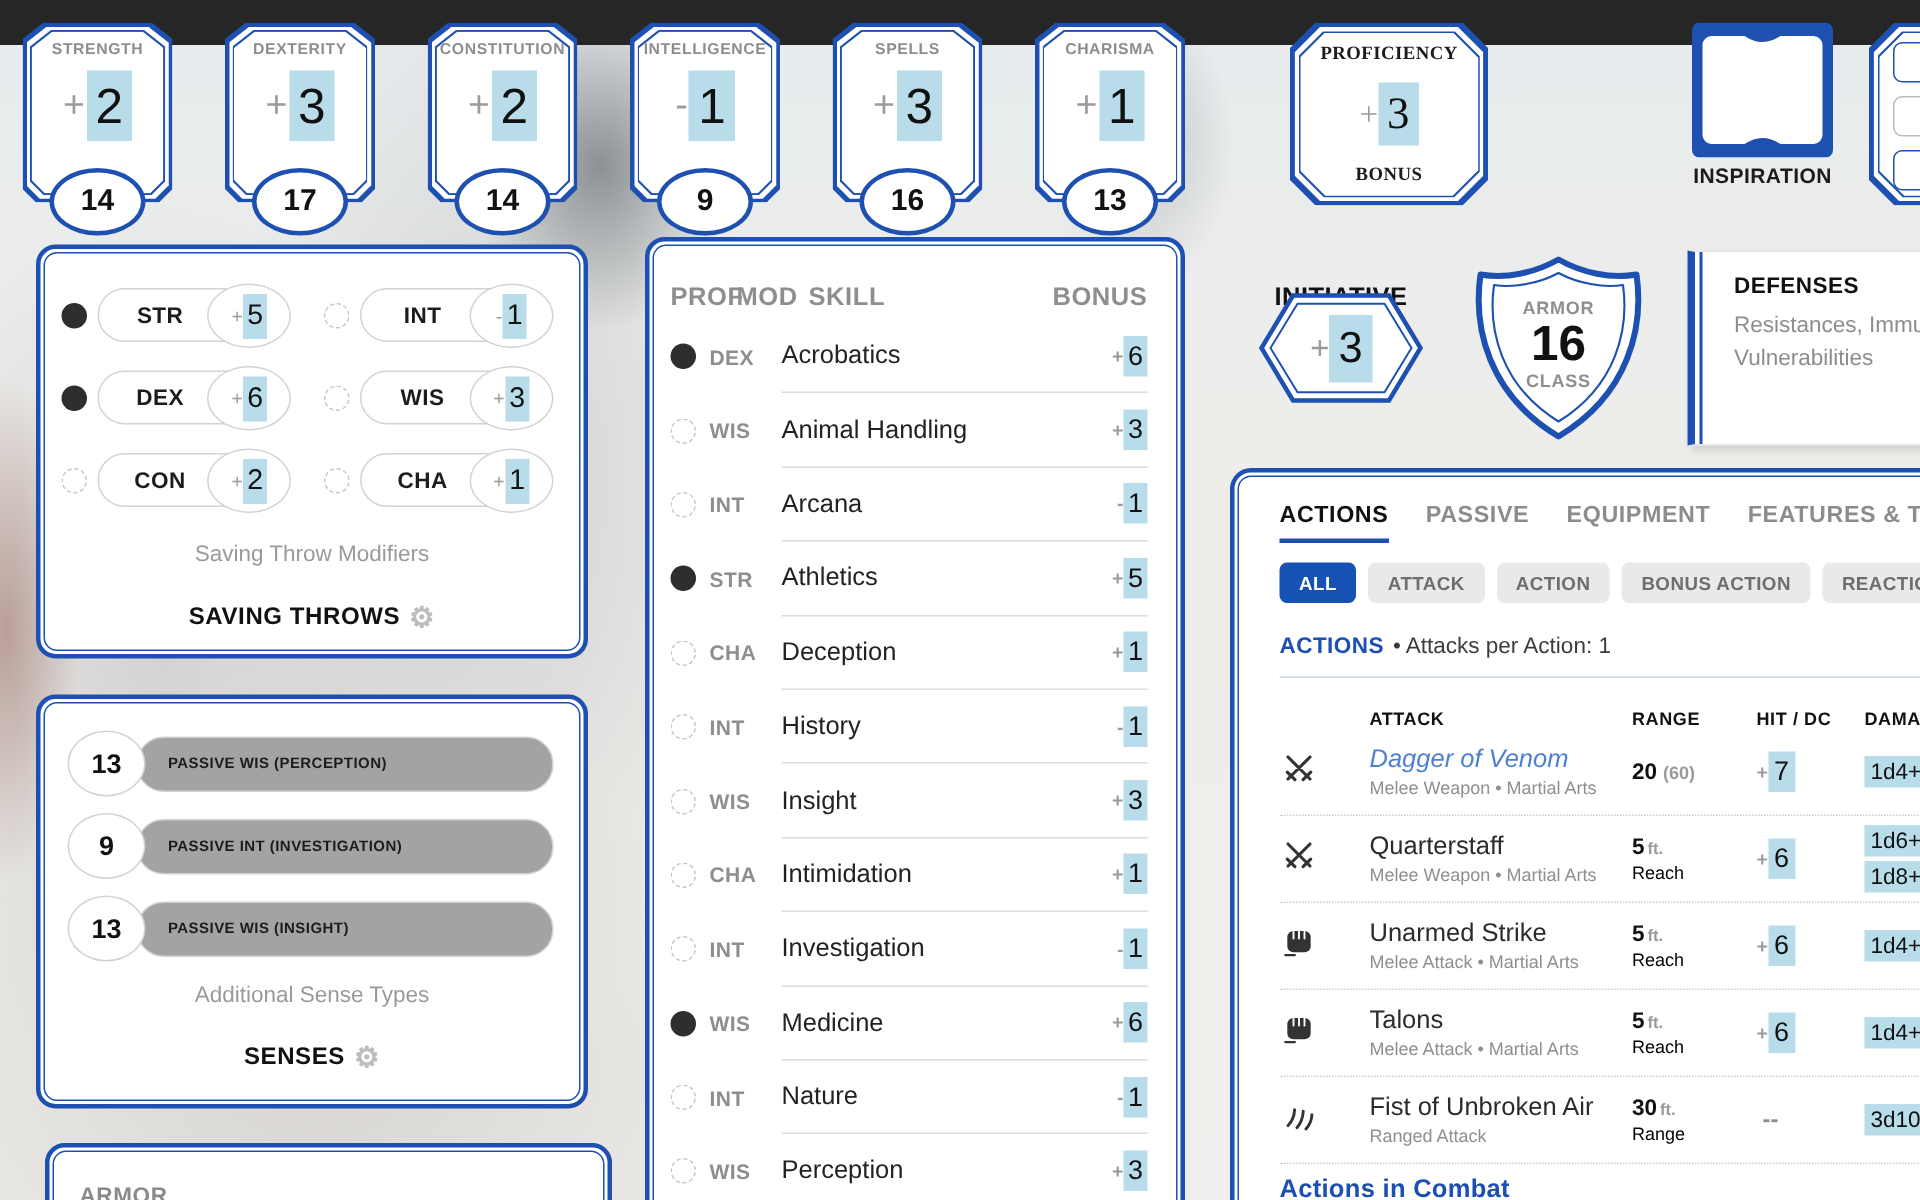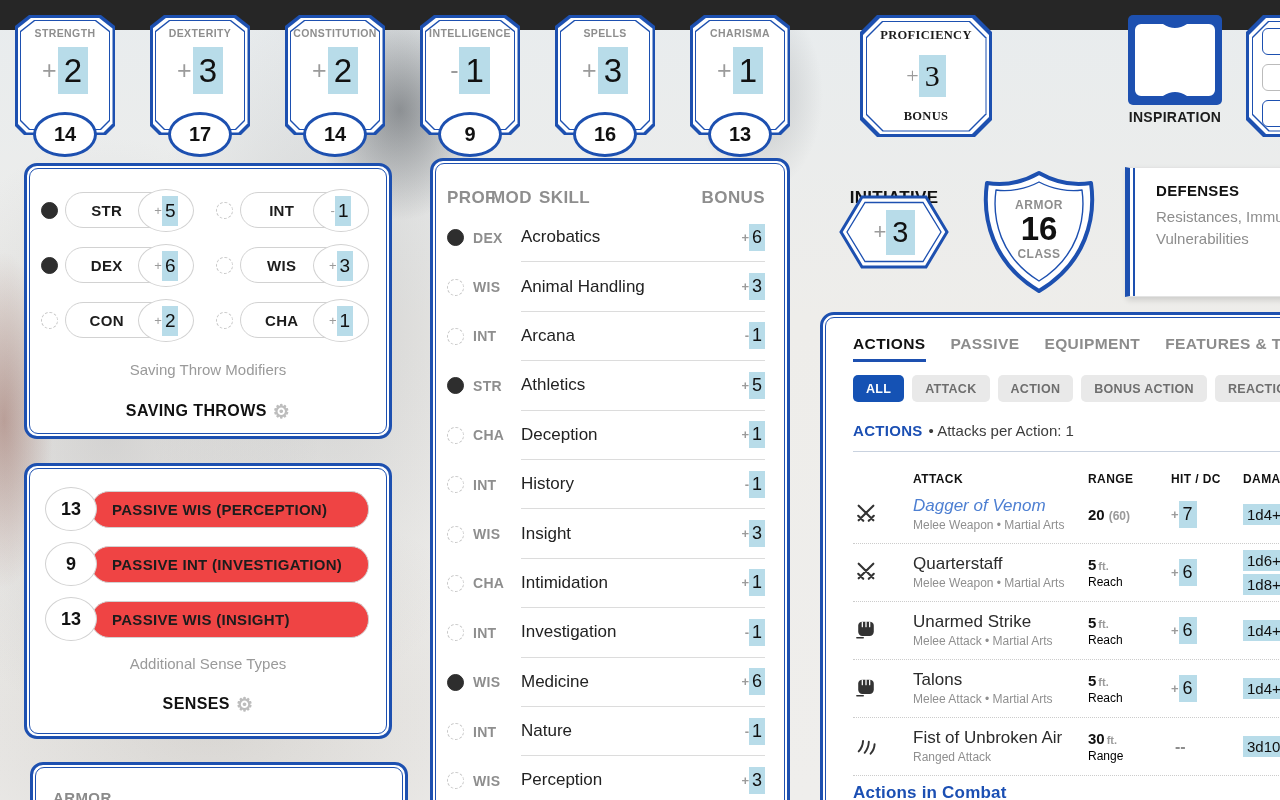--- a/index.html
+++ b/index.html
@@ -83,21 +83,21 @@
   .pill-val .sign{font-size:13px;}
   .hl.md{font-size:19px;font-weight:500;padding:4px 3px;}
   .panel-link{margin-top:22px;text-align:center;font-size:15px;color:#9a9a9a;}
   .panel-title{margin-top:22px;text-align:center;font-size:16px;font-weight:700;color:#111;letter-spacing:.4px;}
   .gear{display:inline-block;margin-left:6px;color:#bdbdbd;font-size:19px;vertical-align:-2px;}
   .gear::before{content:"⚙";}
 
   .sense-rows{margin:21px 20px 0 18px;}
   .sense-row{display:flex;align-items:center;margin-bottom:11px;}
   .sense-oval{width:52px;height:44px;background:#fff;border:1.5px solid #d2d2d2;border-radius:50%;flex:none;display:flex;align-items:center;justify-content:center;font-size:18px;font-weight:700;color:#111;z-index:2;}
-  .sense-pill{flex:1;height:37px;margin-left:-6px;border:1.5px solid #d2d2d2;border-radius:18px;display:flex;align-items:center;padding-left:20px;font-size:15px;font-weight:700;color:var(--ink);letter-spacing:.3px;background:#ef4444;}
+  .sense-pill{flex:1;height:37px;margin-left:-6px;border:1.5px solid #d2d2d2;border-radius:18px;display:flex;align-items:center;padding-left:20px;font-size:10px;font-weight:700;color:var(--ink);letter-spacing:.3px;background:#a3a3a3;}
   .sn-panel .panel-link{margin-top:14px;}
   .sn-panel .panel-title{margin-top:21px;}
 
   
   .skills-panel{left:430px;top:158px;width:360px;height:680px;border-radius:13px;}
   .skills-head{display:flex;align-items:center;padding:27px 22px 0 14px;font-size:17px;font-weight:700;color:var(--gray-label);letter-spacing:.4px;}
   .sh-prof{width:44px;}
   .sh-mod{width:48px;}
   .sh-skill{flex:1;}
   .skill-rows{margin-top:5px;}

